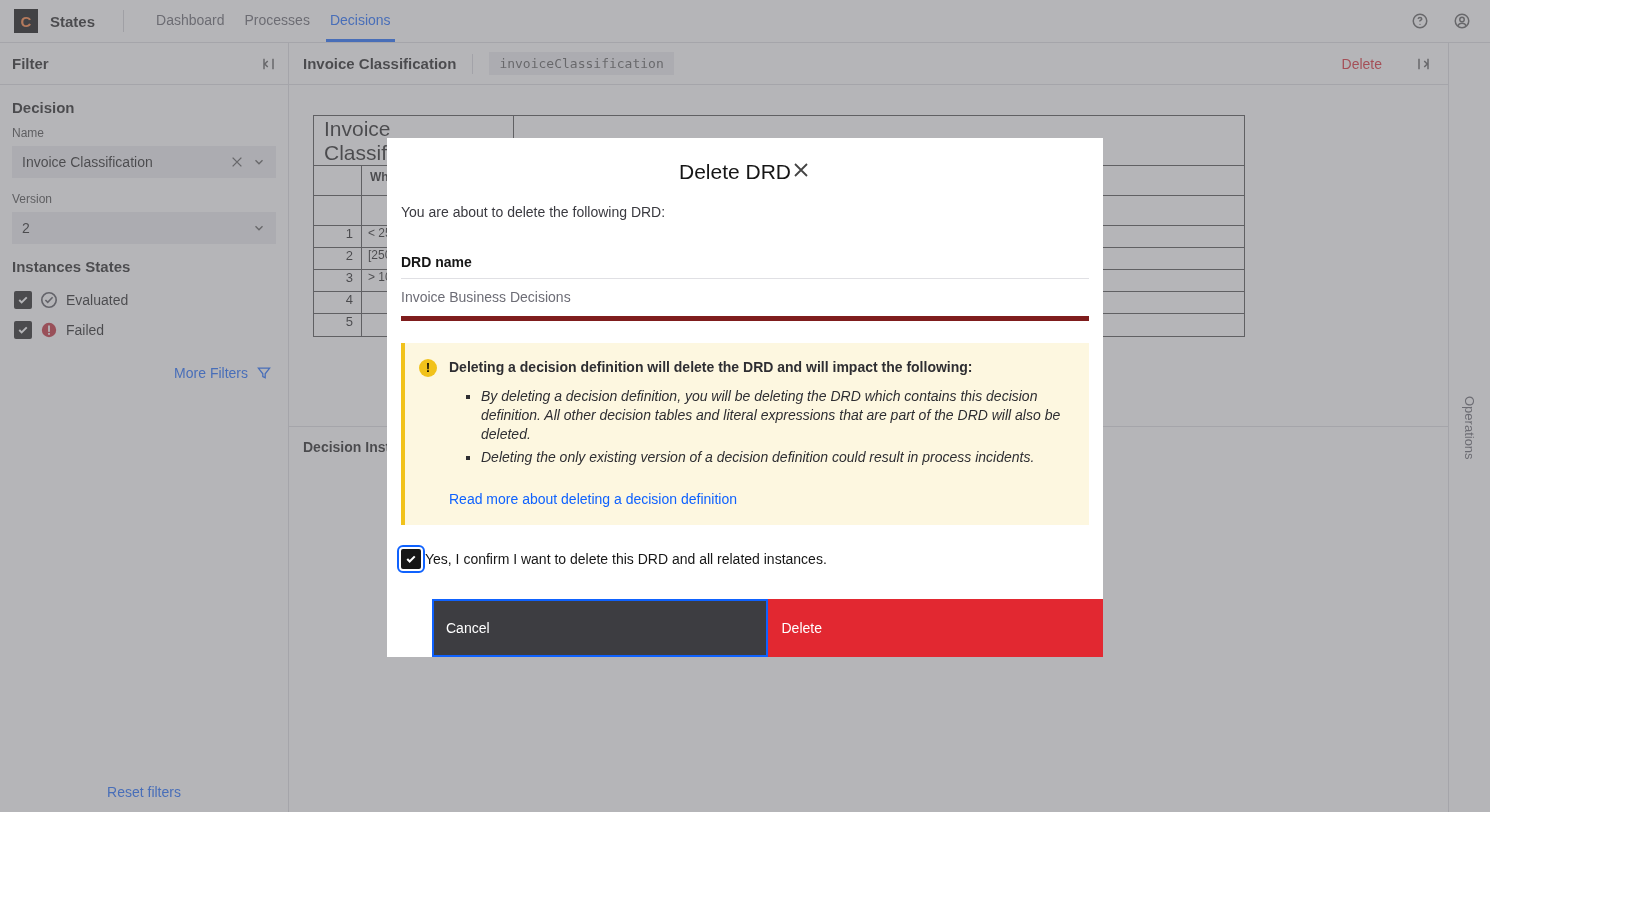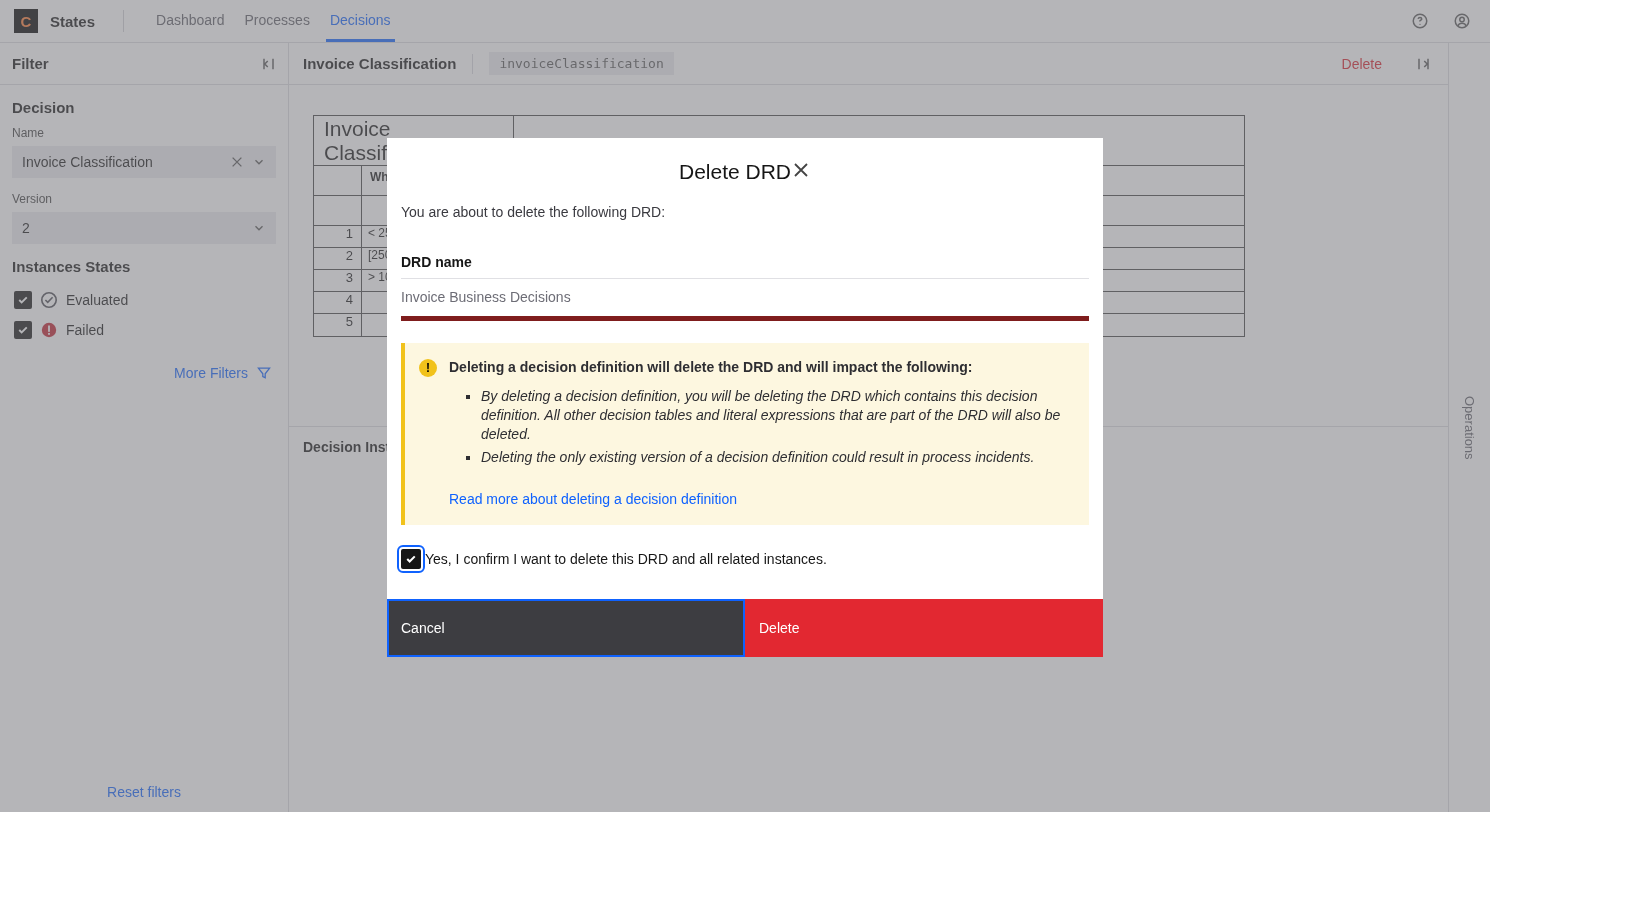--- a/index.html
+++ b/index.html
@@ -178,21 +178,21 @@
   .warn-list { padding-left: 32px; margin-bottom: 22px; font-style: italic; }
   .warn-list li { list-style: square; padding: 2px 0; line-height: 1.35; }
   .warn-link { color: #0f62fe; cursor: pointer; }
   .confirm-row { display: flex; align-items: center; gap: 4px; padding: 24px 0 6px; font-size: 14px; }
   .checkbox-focused {
     width: 20px; height: 20px; background: #161616; border-radius: 2px;
     display: flex; align-items: center; justify-content: center;
     outline: 2px solid #0f62fe; outline-offset: 2px; cursor: pointer;
   }
   .checkbox-focused svg { width: 12px; height: 12px; stroke: #fff; stroke-width: 2.8; fill: none; }
-  .modal-footer { display: flex; height: 58px; }
+  .modal-footer { display: flex; height: 58px; padding-left: 45px; }
   .modal-btn {
     flex: 1; display: flex; align-items: center; padding: 0 14px;
     font-size: 14px; cursor: pointer;
   }
   .btn-cancel { background: #3d3d41; color: #fff; outline: 2px solid #0f62fe; outline-offset: -2px; }
   .btn-delete { background: #e22831; color: #fff; }
 </style>
 </head>
 <body>
 

